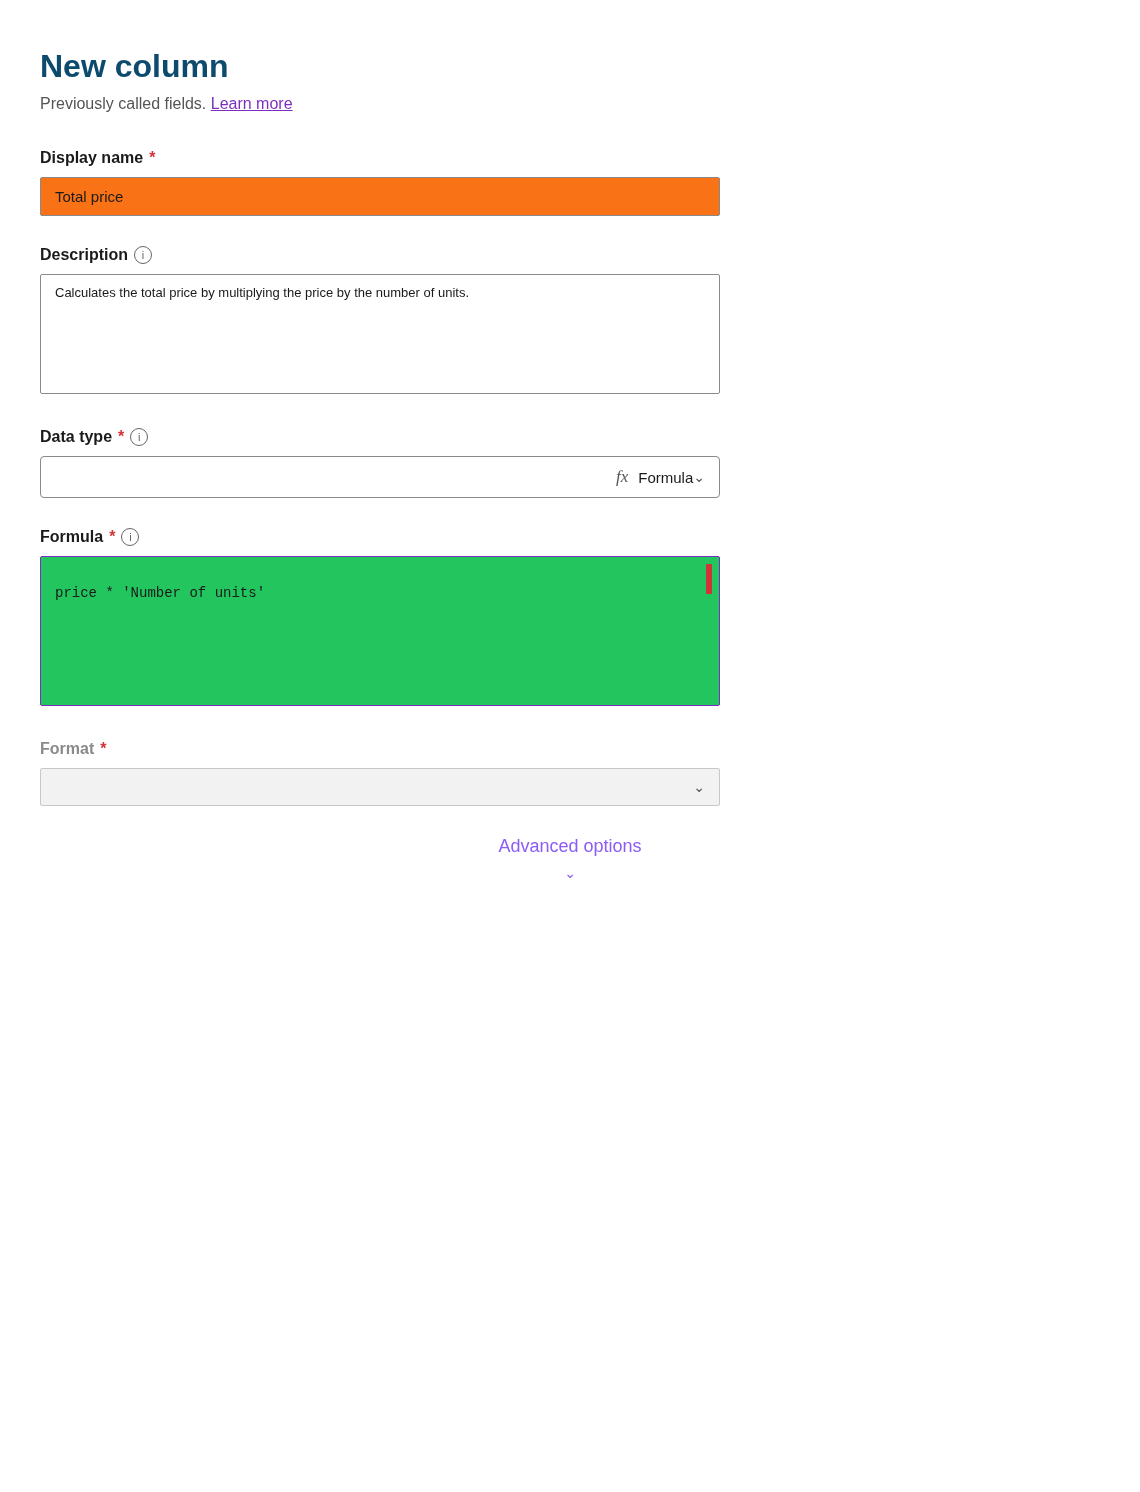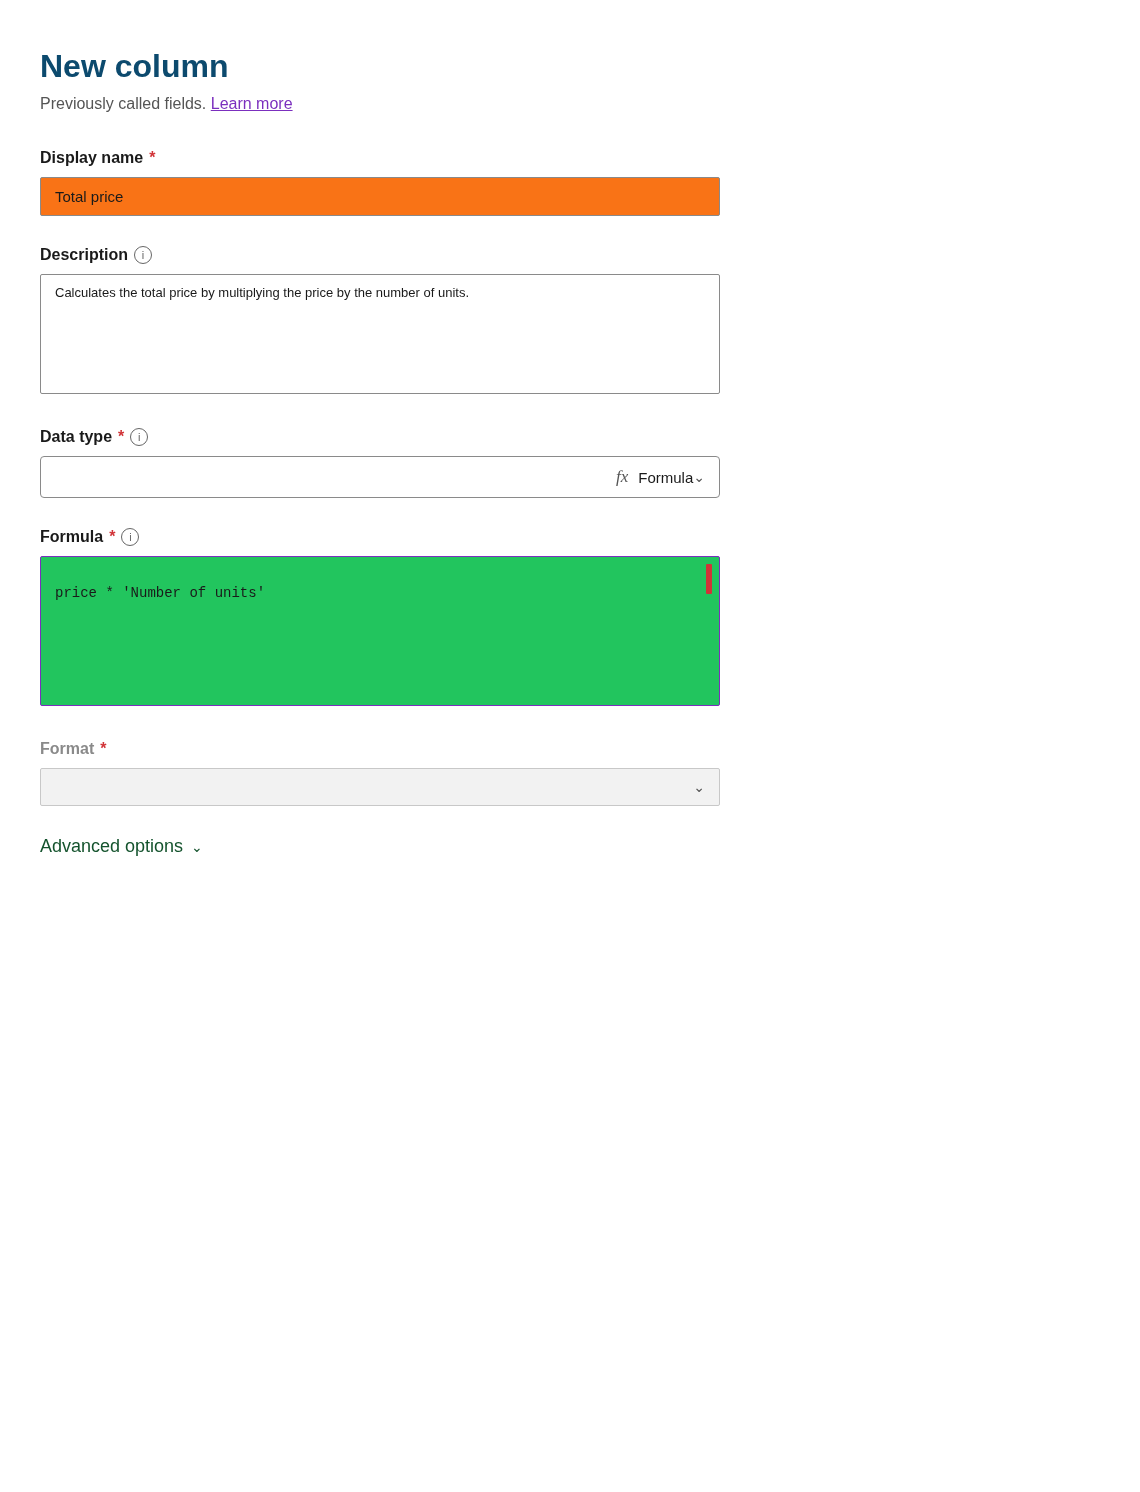--- a/index.html
+++ b/index.html
@@ -190,25 +190,26 @@
       justify-content: space-between;
       cursor: not-allowed;
       user-select: none;
     }
 
     .advanced-options {
       display: flex;
       align-items: center;
       gap: 8px;
       cursor: pointer;
-      color: #14532d;
+      color: #8b5cf6;
       font-size: 18px;
       font-weight: 400;
       margin-top: 24px;
       user-select: none;
+      flex-direction: column;
     }
 
     .advanced-chevron {
       font-size: 14px;
     }
   </style>
 </head>
 <body>
 
 <h1 class="page-title">New column</h1>

